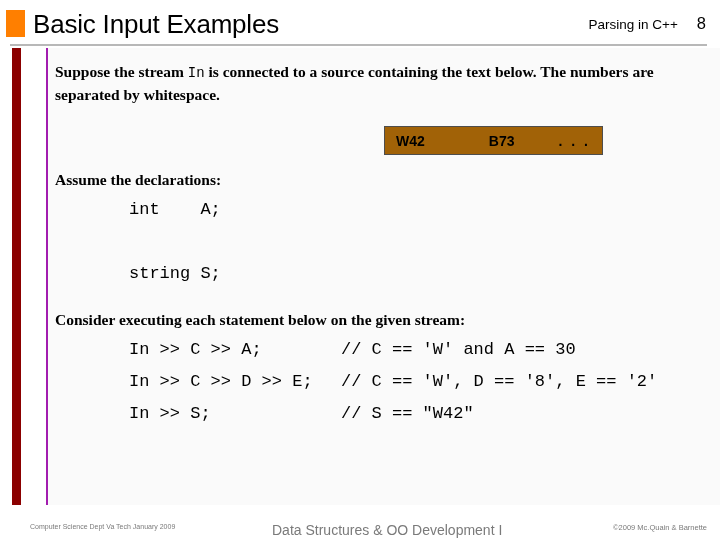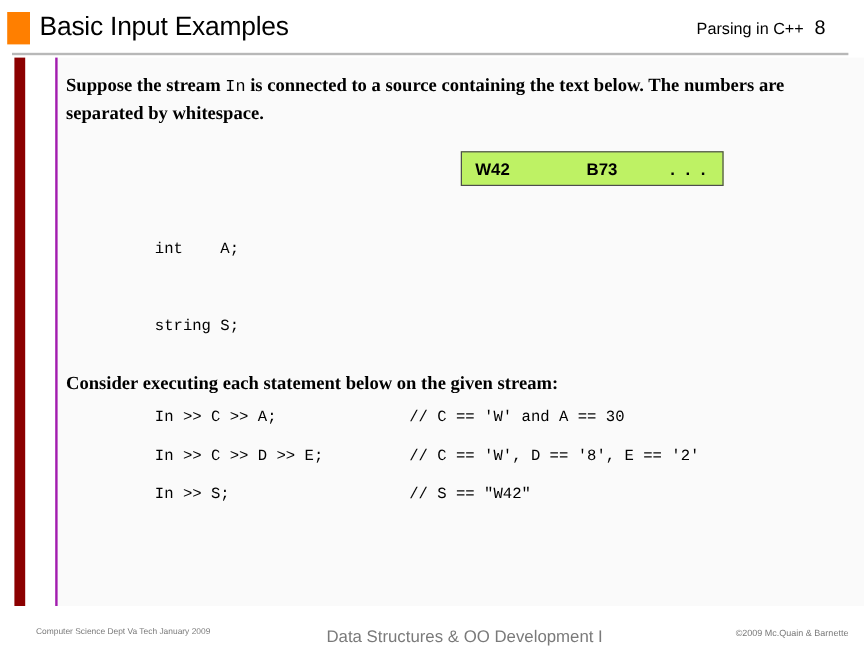--- a/index.html
+++ b/index.html
@@ -29,32 +29,32 @@
     top: 10px;
     width: 19px;
     height: 27px;
     background: #ff7f00;
   }
   #slide-title {
     position: absolute;
     left: 33px;
     top: 9px;
     font-family: "Liberation Sans", sans-serif;
-    font-size: 22px;
+    font-size: 26px;
     color: #000000;
     white-space: nowrap;
     letter-spacing: -0.2px;
   }
   #header-right {
     position: absolute;
-    right: 32px;
+    right: 14px;
     top: 14px;
     display: flex;
     align-items: baseline;
-    gap: 9px;
+    gap: 19px;
   }
   #deck-subtitle {
     font-family: "Liberation Sans", sans-serif;
     font-size: 13.5px;
     color: #000000;
     white-space: nowrap;
   }
   #page-number {
     font-family: "Liberation Sans", sans-serif;
     font-size: 16.5px;
@@ -110,21 +110,21 @@
     font-weight: 400;
   }
 
   
   #stream-box {
     position: absolute;
     left: 336px;
     top: 78px;
     width: 219px;
     height: 29px;
-    background: #bef264;
+    background: #a16207;
     border: 1px solid #4d4d4d;
     box-sizing: border-box;
     display: flex;
     align-items: center;
   }
   .stream-cell {
     font-family: "Liberation Sans", sans-serif;
     font-size: 14px;
     font-weight: 700;
     color: #000000;
@@ -139,21 +139,21 @@
   }
   #consider-label {
     left: 7px;
     top: 261px;
   }
 
   
   .code-line {
     position: absolute;
     font-family: "Liberation Mono", monospace;
-    font-size: 13px;
+    font-size: 17px;
     color: #000000;
     white-space: pre;
   }
   .decl-1 { left: 81px; top: 152px; }
   .decl-2 { left: 81px; top: 184px; }
   .decl-3 { left: 81px; top: 216px; }
 
   .stmt-code { left: 81px; }
   .stmt-1 { top: 292px; }
   .stmt-2 { top: 324px; }
@@ -212,20 +212,21 @@
 <div id="content">
 
   <div class="para" id="intro-para"><span>Suppose the stream </span><span class="mono-inline">In</span><span> is connected to a source containing the text below.  The numbers are separated by whitespace.</span></div>
 
   <div id="stream-box">
     <span class="stream-cell" id="stream-token-1">W42</span>
     <span class="stream-cell" id="stream-token-2">B73</span>
     <span class="stream-cell" id="stream-ellipsis">. . .</span>
   </div>
 
+  <div class="para" id="declarations-label">Assume the declarations:</div>
 
   <div class="code-line decl-1">int    A;</div>
   <div class="code-line decl-3">string S;</div>
 
   <div class="para" id="consider-label">Consider executing each statement below on the given stream:</div>
 
   <div class="code-line stmt-code stmt-1">In &gt;&gt; C &gt;&gt; A;</div>
   <div class="code-line stmt-comment cmt-1">// C == 'W' and A == 30</div>
 
   <div class="code-line stmt-code stmt-2">In &gt;&gt; C &gt;&gt; D &gt;&gt; E;</div>

